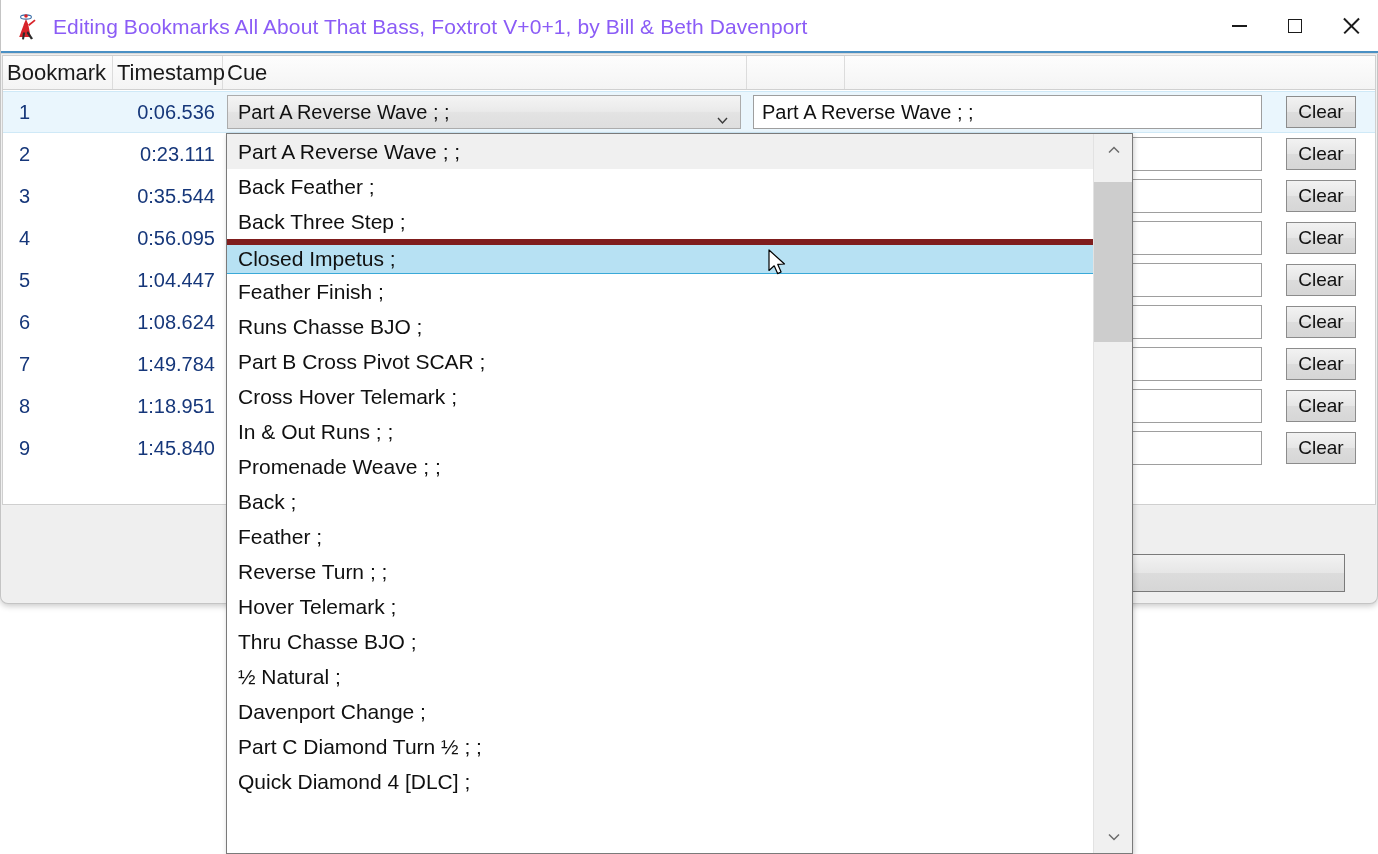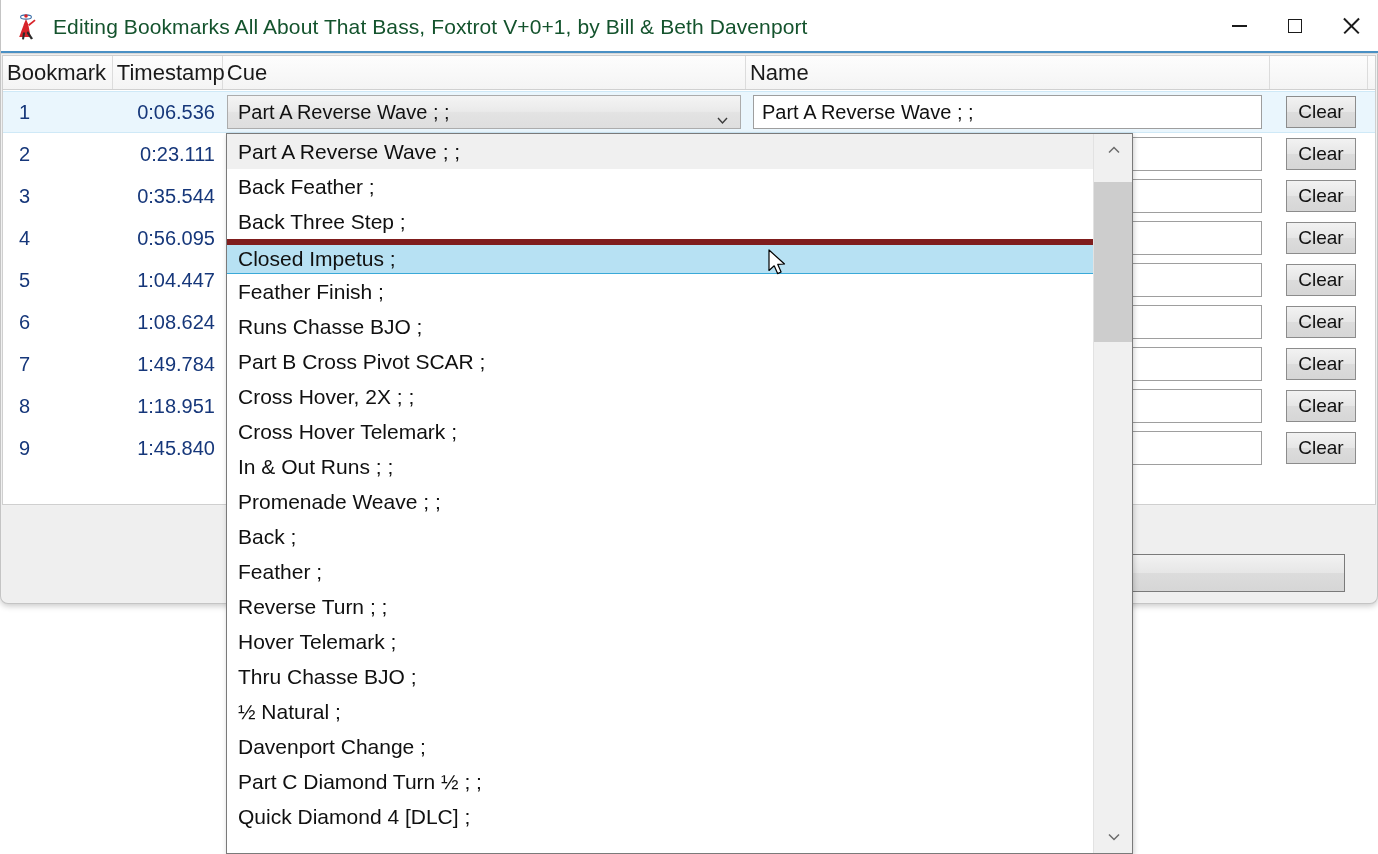--- a/index.html
+++ b/index.html
@@ -51,21 +51,21 @@
   }
   #app-icon {
     width: 30px; height: 30px;
     margin-left: 12px;
     flex: none;
     position: relative;
   }
   #title-text {
     margin-left: 10px;
     font-size: 21px;
-    color: #14532d;
+    color: #8b5cf6;
     white-space: nowrap;
     letter-spacing: 0.1px;
   }
   .win-btn {
     width: 50px;
     height: 52px;
     flex: none;
     display: flex;
     align-items: center;
     justify-content: center;
@@ -364,21 +364,20 @@
     </div>
     <div id="title-bar-accent"></div>
   </div>
 
   <div id="grid">
 
     <div id="grid-header">
       <div class="hcell h-bookmark">Bookmark</div>
       <div class="hcell h-timestamp">Timestamp</div>
       <div class="hcell h-cue">Cue</div>
-      <div class="hcell h-name">Name</div>
       <div class="hcell h-clear"></div>
       <div class="hcell h-end"></div>
     </div>
 
     <div class="grid-row selected" style="top:35px;">
       <div class="cell-bookmark">1</div>
       <div class="cell-timestamp">0:06.536</div>
       <div class="cell-cue">
         <div class="combo">
           <span>Part A Reverse Wave ; ;</span>
@@ -575,21 +574,20 @@
 <div id="dropdown">
 
   <div id="dropdown-list">
     <div class="dd-item current">Part A Reverse Wave ; ;</div>
     <div class="dd-item">Back Feather ;</div>
     <div class="dd-item">Back Three Step ;</div>
     <div class="dd-item hovered">Closed Impetus ;</div>
     <div class="dd-item">Feather Finish ;</div>
     <div class="dd-item">Runs Chasse BJO ;</div>
     <div class="dd-item">Part B Cross Pivot SCAR ;</div>
-    <div class="dd-item">Cross Hover, 2X ; ;</div>
     <div class="dd-item">Cross Hover Telemark ;</div>
     <div class="dd-item">In &amp; Out Runs ; ;</div>
     <div class="dd-item">Promenade Weave ; ;</div>
     <div class="dd-item">Back ;</div>
     <div class="dd-item">Feather ;</div>
     <div class="dd-item">Reverse Turn ; ;</div>
     <div class="dd-item">Hover Telemark ;</div>
     <div class="dd-item">Thru Chasse BJO ;</div>
     <div class="dd-item">½ Natural ;</div>
     <div class="dd-item">Davenport Change ;</div>

